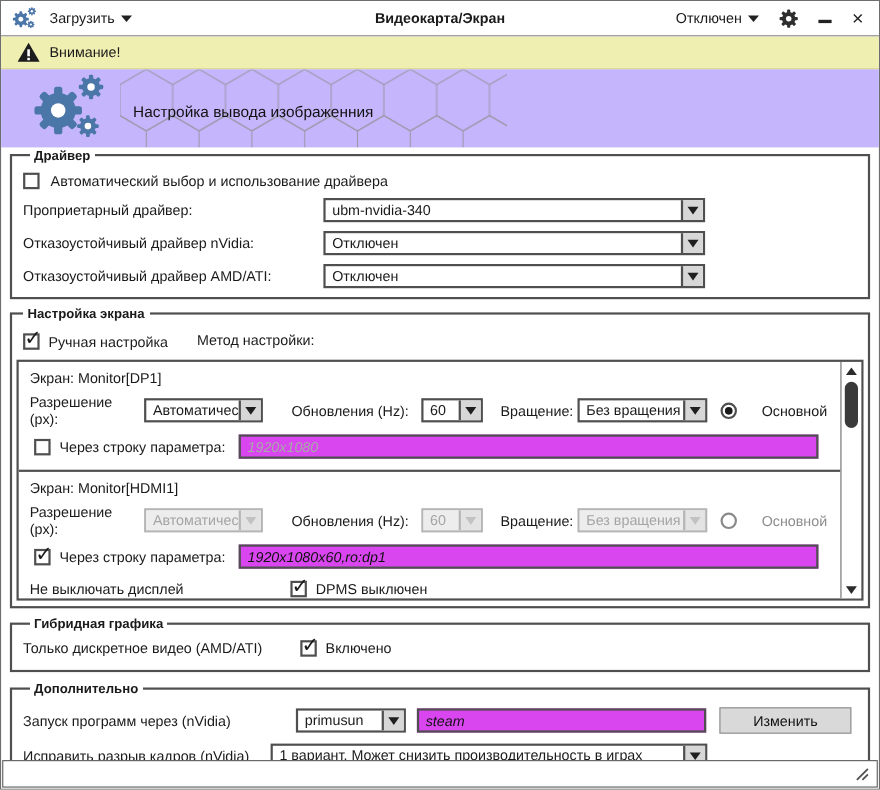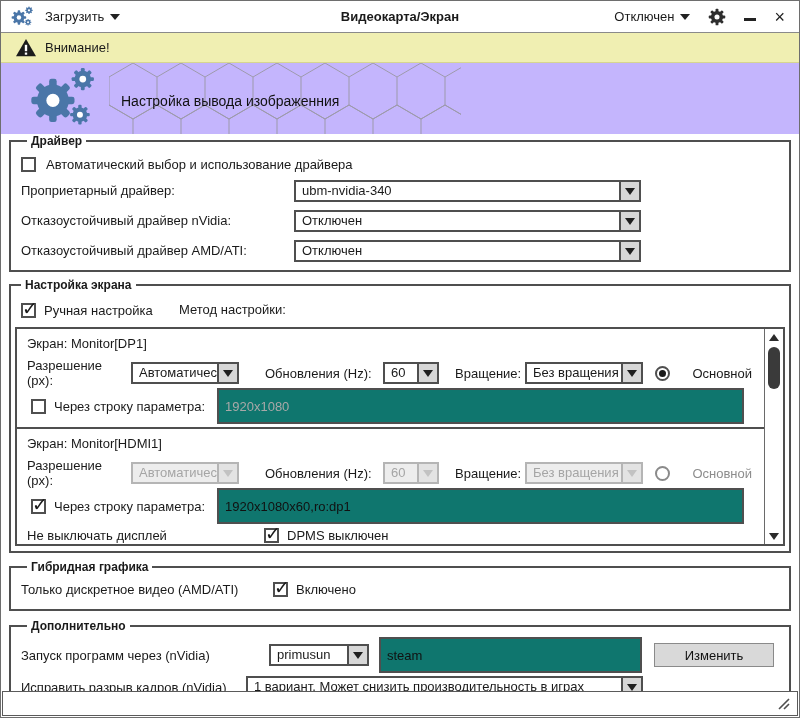--- a/index.html
+++ b/index.html
@@ -48,21 +48,21 @@
   .combo { display:flex; align-items:stretch; border:2px solid #4f4f4f; background:#fff; height:22px; }
   .combo .val { flex:1; padding:0 6px; line-height:18px; white-space:nowrap; overflow:hidden; }
   .combo .arrow-btn { width:20px; background:#d7d7d7; border-left:2px solid #4f4f4f;
                       display:flex; align-items:center; justify-content:center; }
   .combo .arrow-btn::after { content:""; width:0; height:0; border:5px solid transparent; border-top:7px solid #1f1f1f; margin-top:6px; }
   .combo.disabled { border-color:#b5b5b5; }
   .combo.disabled .val { color:#a5a5a5; background:#ededed; }
   .combo.disabled .arrow-btn { background:#e3e3e3; border-left-color:#b5b5b5; }
   .combo.disabled .arrow-btn::after { border-top-color:#c2c2c2; }
 
-  .tin { height:36px; border:2px solid #4f4f4f; padding:0 6px; font-size:13px; font-family:inherit; background:#0f766e; color:#111; }
+  .tin { height:22px; border:2px solid #4f4f4f; padding:0 6px; font-size:13px; font-family:inherit; background:#d946ef; color:#111;font-style:italic; }
   .tin::placeholder { color:#a8a8a8; }
 
   .chk-row { display:flex; align-items:flex-end; gap:10px; margin-top:7px; }
 
   
   .screen-fs { margin-top:6px; padding:2px 4px 5px 4px; }
   .method-row { position:relative; height:24px; margin:4px 0 5px 6px; display:flex; align-items:center; gap:8px; }
   .method-label { position:absolute; left:158px; line-height:24px; }
   .method-combo { position:absolute; left:269px; top:1px; width:347px;margin-top:37px; }
   .panel { position:relative; border:2px solid #4f4f4f; height:219px; overflow:hidden; background:#fff; }

